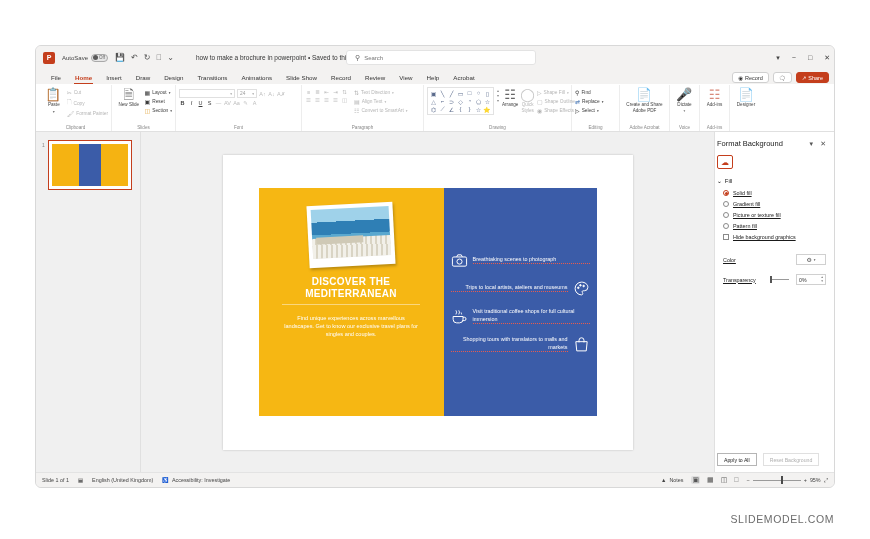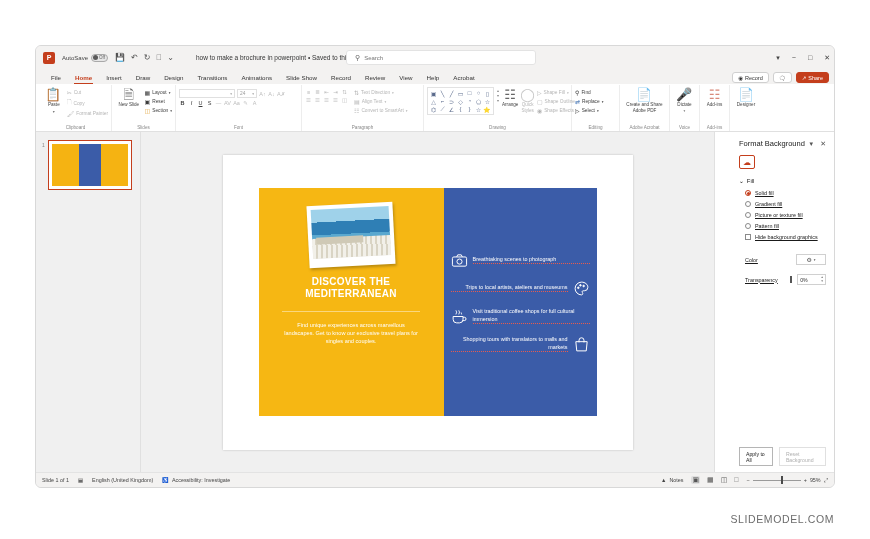--- a/index.html
+++ b/index.html
@@ -273,21 +273,21 @@
   }
   .photo::after {
     content:"";
     position:absolute; left:4px; bottom:14px; width:60%; height:14%;
     background: #cfc9b6;
   }
   .brochure-title {
     font-size: 10px; font-weight: bold; color: #fff;
     text-align: center; line-height: 12px;
     letter-spacing: 0.3px;
-    padding-bottom: 11px;
+    padding-bottom: 4px;
     border-bottom: 1px solid rgba(255,255,255,0.45);
     width: 88%;
   }
   .brochure-body {
     margin-top: 9px;
     font-size: 5.6px; color: #fff;
     text-align: center; line-height: 8px;
     width: 86%;
   }
   .panel-mid {
@@ -323,21 +323,21 @@
     font-size: 9.5px; font-weight: bold; color: #fff;
     letter-spacing: 0.4px;
   }
   
   .fmtpane {
     width: 120px;
     background: #ffffff;
     border-left: 1px solid #e0e0e0;
     flex-shrink: 0;
     display: flex; flex-direction: column;
-    padding: 7px 8px 6px 24px;
+    padding: 7px 8px 6px 2px;
     position: relative;
   }
   .fmt-header {
     display: flex; align-items: center;
     justify-content: space-between;
     margin-bottom: 7px;
   }
   .fmt-title { font-size: 7.5px; color: #222; }
   .fmt-hdr-btns { display: flex; align-items: center; gap: 7px; font-size: 7px; color: #555; }
   .fill-icon-btn {

